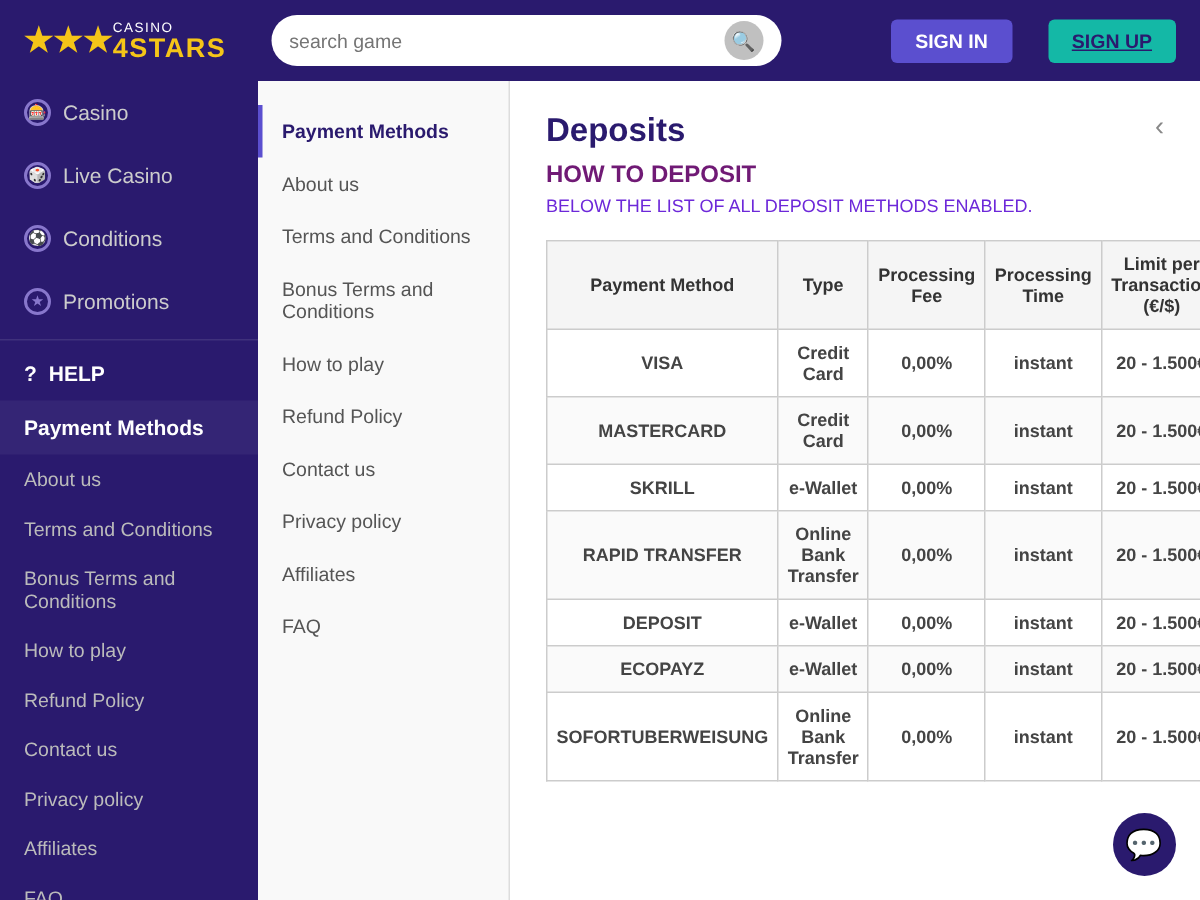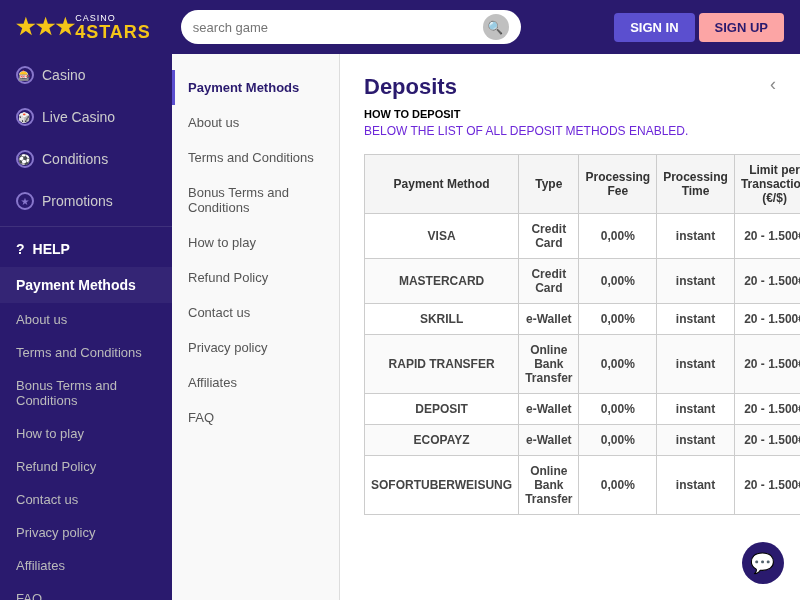--- a/index.html
+++ b/index.html
@@ -68,42 +68,43 @@
       height: 26px;
       cursor: pointer;
       display: flex;
       align-items: center;
       justify-content: center;
       color: #fff;
       font-size: 13px;
     }
     .header-buttons {
       display: flex;
-      gap: 4px;
+      gap: 24px;
       margin-left: 16px;
     }
     .btn-signin {
       background: #5b4fcf;
       color: #fff;
       border: none;
       border-radius: 4px;
       padding: 7px 16px;
       cursor: pointer;
       font-size: 13px;
       font-weight: bold;
     }
     .btn-signup {
-      background: #fca5a5;
+      background: #14b8a6;
       color: #2a1a6e;
       border: none;
       border-radius: 4px;
       padding: 7px 16px;
       cursor: pointer;
       font-size: 13px;
       font-weight: bold;
+      text-decoration: underline;
     }
 
     
     .main-layout {
       display: flex;
       flex: 1;
       overflow: hidden;
     }
 
     
@@ -205,22 +206,22 @@
       font-size: 22px;
       color: #2a1a6e;
       font-weight: bold;
     }
     .back-arrow {
       color: #888;
       font-size: 18px;
       cursor: pointer;
     }
     .subtitle {
-      font-size: 11px;
-      color: #000000;
+      font-size: 16px;
+      color: #701a75;
       margin-bottom: 4px;
       font-weight: bold;
     }
     .description {
       font-size: 12px;
       color: #6d28d9;
       margin-bottom: 16px;
     }
 
     

